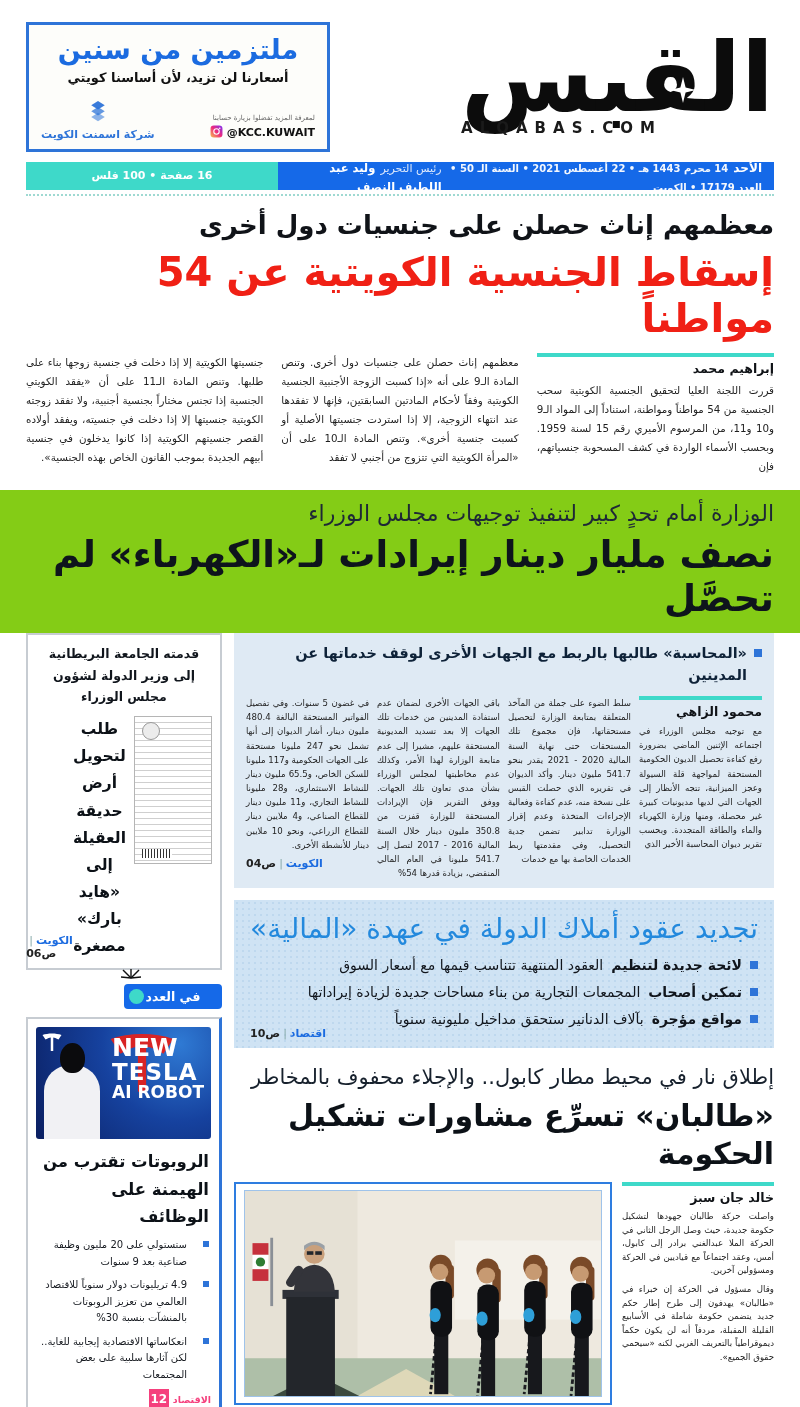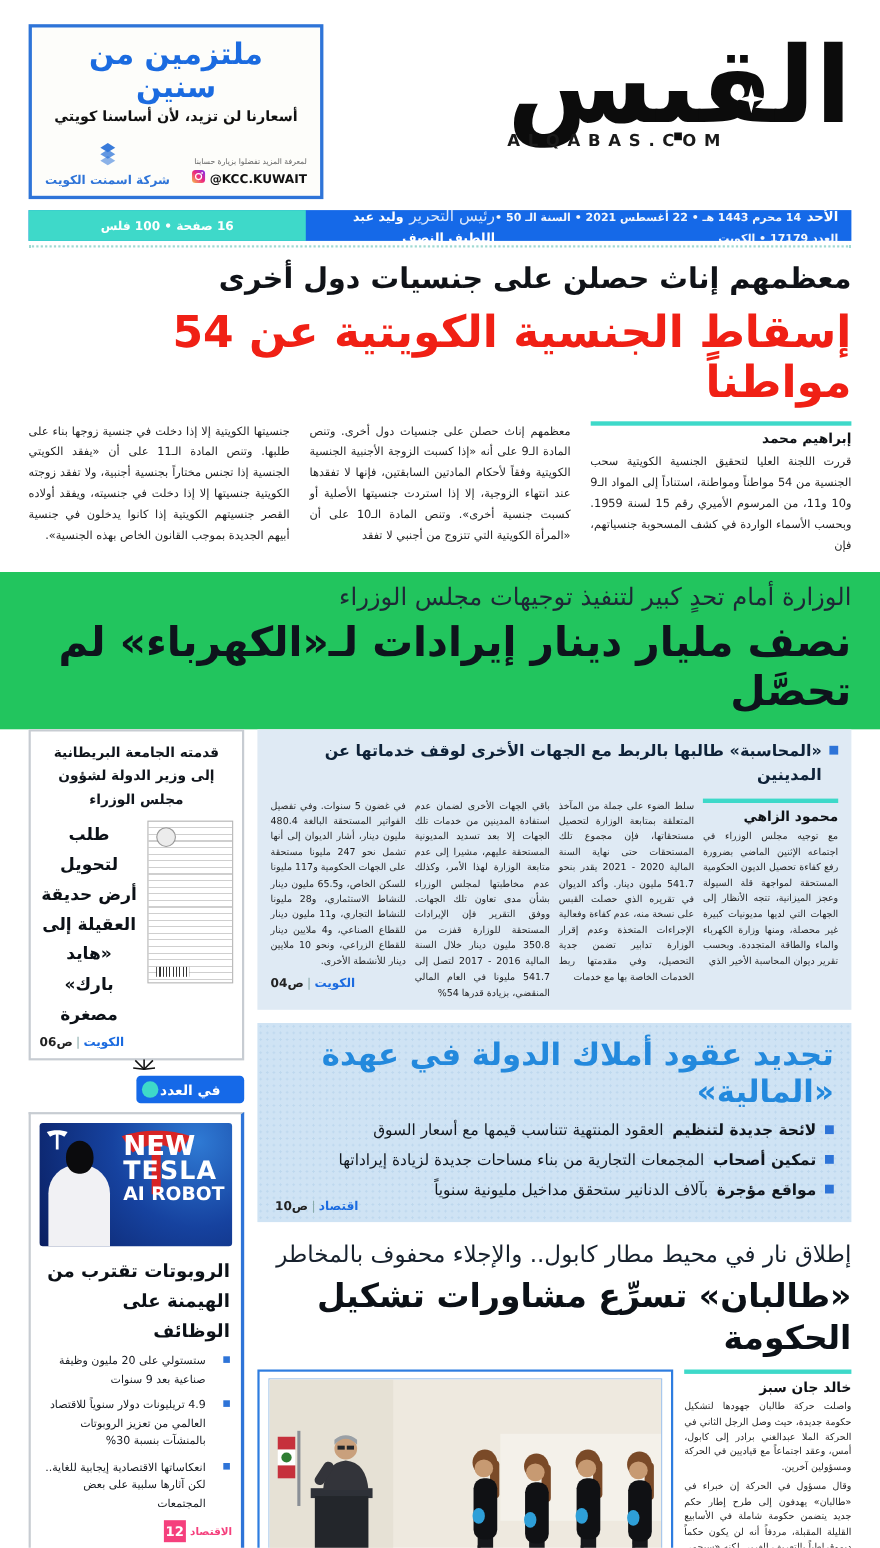--- a/index.html
+++ b/index.html
@@ -5,72 +5,72 @@
   html,body{margin:0;padding:0;background:#fff}
   body{width:800px;height:1407px;overflow:hidden;font-family:"DejaVu Sans",sans-serif;direction:rtl;color:#1c1c1c}
   .page{padding:8px 26px 0;box-sizing:border-box}
 
   
   .masthead{display:flex;justify-content:space-between;align-items:flex-start;padding-top:14px}
   .logo-block{position:relative;text-align:left;padding-left:6px;margin-top:6px}
   .logo-ar{font-size:96px;font-weight:bold;color:#0c0c0c;line-height:1.05;letter-spacing:-3px;white-space:nowrap}
   .logo-star-wrap{position:absolute;left:215px;bottom:34px;width:26px;height:26px}
   .logo-domain{font-size:15px;font-weight:bold;letter-spacing:7px;color:#1a1a1a;margin-top:-10px}
-  .ad-box{width:268px;border:3px solid #2e74d8;background:#fdfdfa;padding:10px 12px 8px;box-sizing:border-box}
+  .ad-box{width:304px;border:3px solid #2e74d8;background:#fdfdfa;padding:10px 12px 8px;box-sizing:border-box}
   .ad-h{color:#1b6be0;font-weight:bold;font-size:27px;text-align:center;line-height:1.1}
   .ad-sub{font-weight:bold;font-size:13px;text-align:center;margin-top:5px;color:#111}
   .ad-foot{display:flex;justify-content:space-between;align-items:flex-end;margin-top:16px}
   .ad-ig{text-align:left}
   .ad-visit{font-size:7px;color:#666;margin-bottom:3px;text-align:right}
   .ig-row{display:flex;align-items:center;gap:4px;font-size:11px;font-weight:bold;direction:ltr;color:#111}
   .ad-brand{color:#2e74d8;font-weight:bold;font-size:11px;text-align:center}
   .ad-brand .cement-ico{display:block;margin:0 auto 2px}
 
   
   .datebar{display:flex;align-items:stretch;background:#1569e8;color:#fff;margin-top:10px;height:28px}
   .d-main{flex:1;display:flex;justify-content:space-between;align-items:center;padding:0 12px}
   .d-day{font-size:12px;font-weight:bold}
   .d-info{font-size:10px;font-weight:bold;opacity:.95}
-  .d-ed-label{font-size:14px;opacity:.85}
+  .d-ed-label{font-size:11px;opacity:.85}
   .d-ed-name{font-size:11.5px;font-weight:bold}
   .d-pages{width:252px;background:#3ed9c9;display:flex;align-items:center;justify-content:center;font-weight:bold;font-size:11px;color:#fff}
   .dotline{border-bottom:2px dotted #9fd9d2;margin-top:4px}
 
   
   .lead-kicker{font-size:26px;font-weight:bold;color:#101318;text-align:right;margin-top:14px;line-height:1.2}
   .lead-headline{font-size:40px;font-weight:bold;color:#f02015;margin:8px 0 12px;line-height:1.15}
   .lead-cols{display:flex;gap:18px}
   .lead-cols .col{flex:1}
   .col p{margin:0;font-size:10.3px;line-height:1.85;text-align:justify;color:#1e1e1e}
   .byline-rule{height:4px;background:#3ed9c9;margin-bottom:4px;width:100%}
   .byline{font-weight:bold;font-size:12.5px;margin-bottom:5px;color:#0f1216}
 
   
-  .elec-band{background:#22c55e;margin:14px -26px 0;padding:10px 26px 12px}
+  .elec-band{background:#84cc16;margin:14px -26px 0;padding:10px 26px 12px}
   .elec-kicker{font-size:22px;color:#1e2836;text-align:right;line-height:1.3}
   .elec-headline{font-size:37px;font-weight:bold;color:#0e141c;text-align:right;margin:4px 0 0;line-height:1.2}
 
   
   .page-body{display:flex;gap:12px}
   .main-col{flex:1;min-width:0}
   .rail{width:196px;flex:none}
 
   .elec-sub{background:#dfeaf4;padding:10px 12px 8px}
   .subhead{font-size:14.5px;font-weight:bold;color:#0e2238;display:flex;gap:7px;align-items:baseline;line-height:1.5}
   .sq{width:8px;height:8px;background:#2e74d8;display:inline-block;flex:none;position:relative;top:-1px}
   .cols4{display:flex;gap:8px;margin-top:9px}
   .cols4 .col{flex:1;min-width:0}
   .cols4 p{font-size:8.6px;line-height:1.65}
   .pageref{margin-top:5px;font-size:11px;font-weight:bold;text-align:left}
   .pr-label{color:#1b6be0}
   .pr-sep{color:#8aa;margin:0 3px;font-weight:normal}
   .pr-page{color:#222}
 
   .state-box{background:#cfe3f4;background-image:radial-gradient(#bed8ee 1px,transparent 1px);background-size:6px 6px;padding:12px 16px 8px;margin-top:12px}
-  .state-h{font-size:28px;color:#2389dd;font-weight:bold;text-align:right;margin:0 0 10px;line-height:1.2}
+  .state-h{font-size:28px;color:#2389dd;font-weight:normal;text-align:right;margin:0 0 10px;line-height:1.2}
   .sb-bullet{font-size:14px;margin:11px 0;display:flex;gap:8px;align-items:baseline;color:#10151c}
   .sb-bullet b{white-space:nowrap}
   .state-foot{display:flex;justify-content:flex-end;margin-top:-16px}
 
   .taliban{margin-top:16px}
   .tal-kicker{font-size:21px;color:#17212d;text-align:right;line-height:1.3}
   .tal-headline{font-size:30px;font-weight:bold;color:#0c1117;text-align:right;margin:6px 0 10px;line-height:1.25}
   .tal-body{display:flex;gap:10px;align-items:flex-start}
   .tal-col{width:152px;flex:none}
   .tal-col p{font-size:8.6px;line-height:1.58;text-align:justify;margin:0 0 5px}
@@ -78,21 +78,21 @@
   .photo-wrap{border:1px solid #9fc3ea}
   .photo-wrap svg{display:block;width:100%;height:205px}
 
   
   .hyde-box{border:2px solid #c7ccd2;padding:8px;background:#fff}
   .hp-kicker{font-weight:bold;font-size:12.5px;text-align:center;line-height:1.7;color:#10151c}
   .hp-row{display:flex;gap:8px;margin-top:9px}
   .doc-img{width:76px;height:146px;flex:none;border:1px solid #b5b5b5;background:repeating-linear-gradient(180deg,#fff 0 5px,#cfcfcf 5px 6px);position:relative}
   .doc-img::after{content:"";position:absolute;left:7px;top:5px;width:16px;height:16px;border:1px solid #999;border-radius:50%;background:#ececec}
   .doc-img::before{content:"";position:absolute;left:7px;bottom:5px;width:30px;height:9px;background:repeating-linear-gradient(90deg,#333 0 1px,#fff 1px 3px)}
-  .hp-headcol{flex:1;display:flex;flex-direction:column}
+  .hp-headcol{flex:1;display:flex;flex-direction:row}
   .hp-headline{font-weight:bold;font-size:15.5px;text-align:center;line-height:1.75;color:#0c1117}
   .hp-foot{margin-top:auto}
 
   .issue-tab{width:98px;background:#1569e8;color:#fff;font-weight:bold;font-size:12.5px;text-align:center;padding:5px 4px 5px 4px;border-radius:4px;position:relative;margin:14px 0 8px auto;box-sizing:border-box}
   .tab-circle{width:15px;height:15px;border-radius:50%;background:#3ed9c9;position:absolute;left:5px;top:5px}
   .tab-star{position:absolute;left:-3px;top:-15px}
 
   .rail-box{border:2px solid #c7ccd2;border-right:3px solid #2e74d8;padding:8px;background:#fff}
   .tesla-img{height:112px;border-radius:3px;position:relative;overflow:hidden;background:radial-gradient(circle at 82% 15%,#2f7ad4 0%,#16429f 45%,#0a1e60 100%)}
   .t-robot{position:absolute;left:8px;bottom:-10px;width:56px;height:84px;background:#f1f1f4;border-radius:26px 26px 8px 8px}

